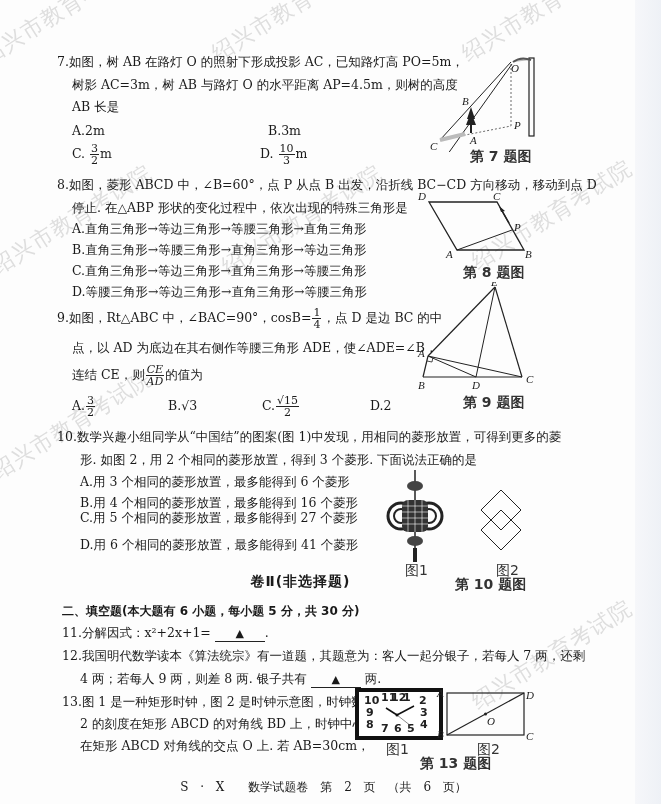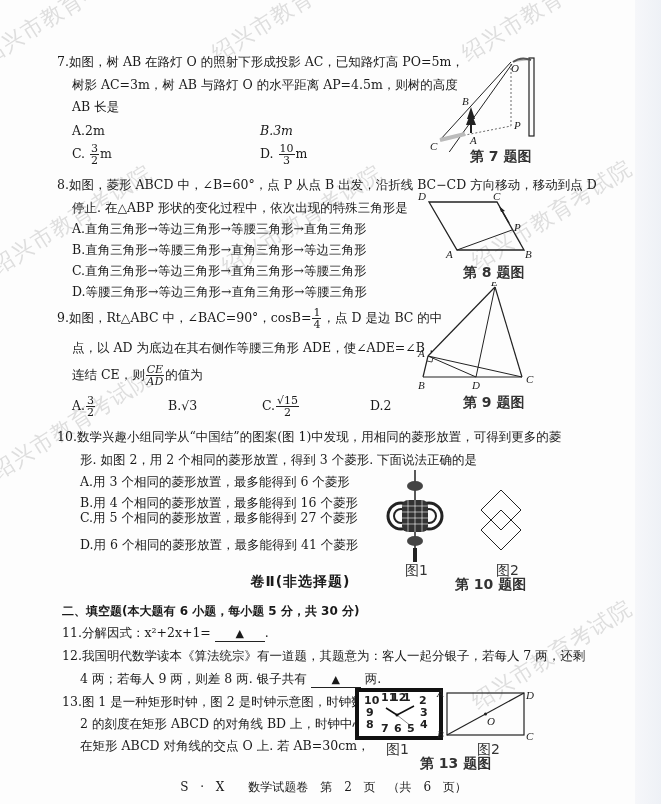--- a/index.html
+++ b/index.html
@@ -41,21 +41,21 @@
   <div class="wm" style="left:460px; top:640px;">绍兴市教育考试院</div>
 
   <div class="line q" style="top:53px;">
     <span>7.</span><span>如图，树 AB 在路灯 O 的照射下形成投影 AC，已知路灯高 PO=5m，</span>
   </div>
   <div class="line ind" style="top:76px;">树影 AC=3m，树 AB 与路灯 O 的水平距离 AP=4.5m，则树的高度</div>
   <div class="line ind" style="top:98px;">AB 长是</div>
   <div class="line ind" style="top:122px;text-align:center;">
     <span>A.</span><span>2m</span>
   </div>
-  <div class="line" style="left:260px; top:122px;font-style:italic;">
+  <div class="line" style="left:268px; top:122px;">
     <span>B.</span><span>3m</span>
   </div>
   <div class="line ind" style="top:143px;">
     <span>C.</span>
     <span class="frac">
         <span class="num">3</span>
         <span>2</span>
       </span><span>m</span>
   </div>
   <div class="line" style="left:260px; top:143px;">

